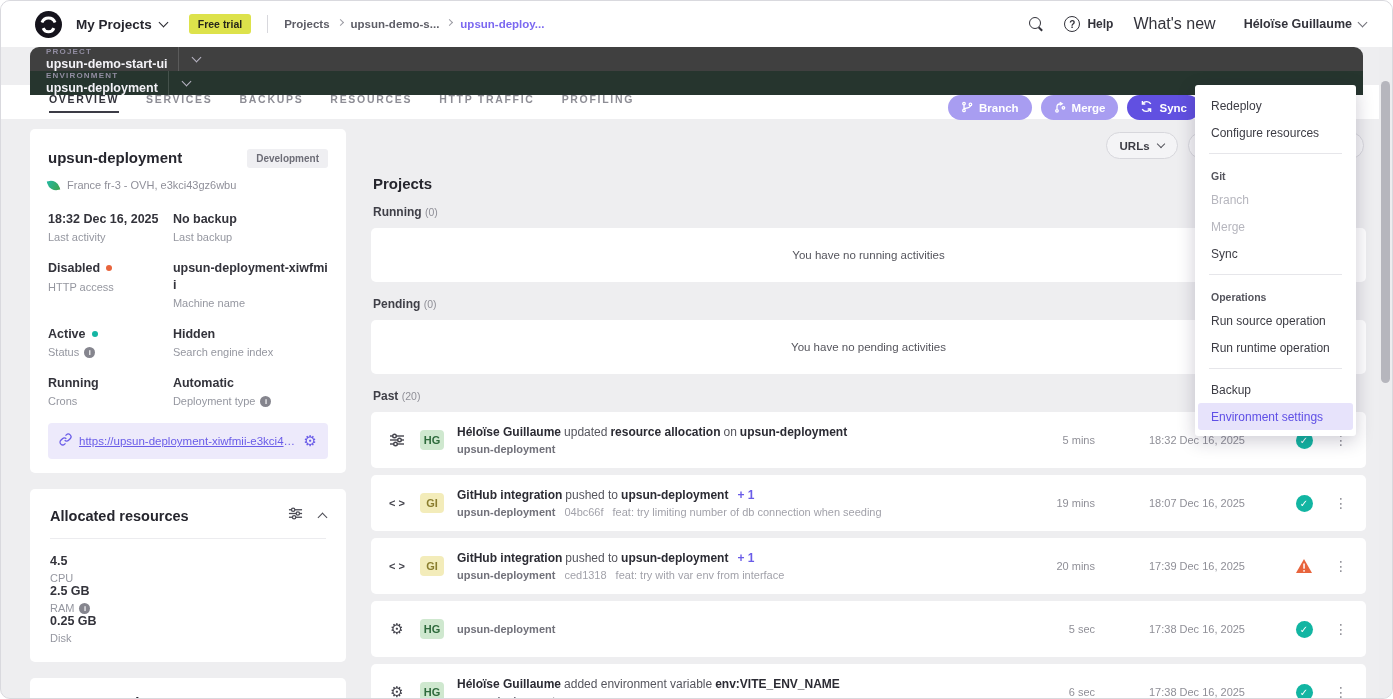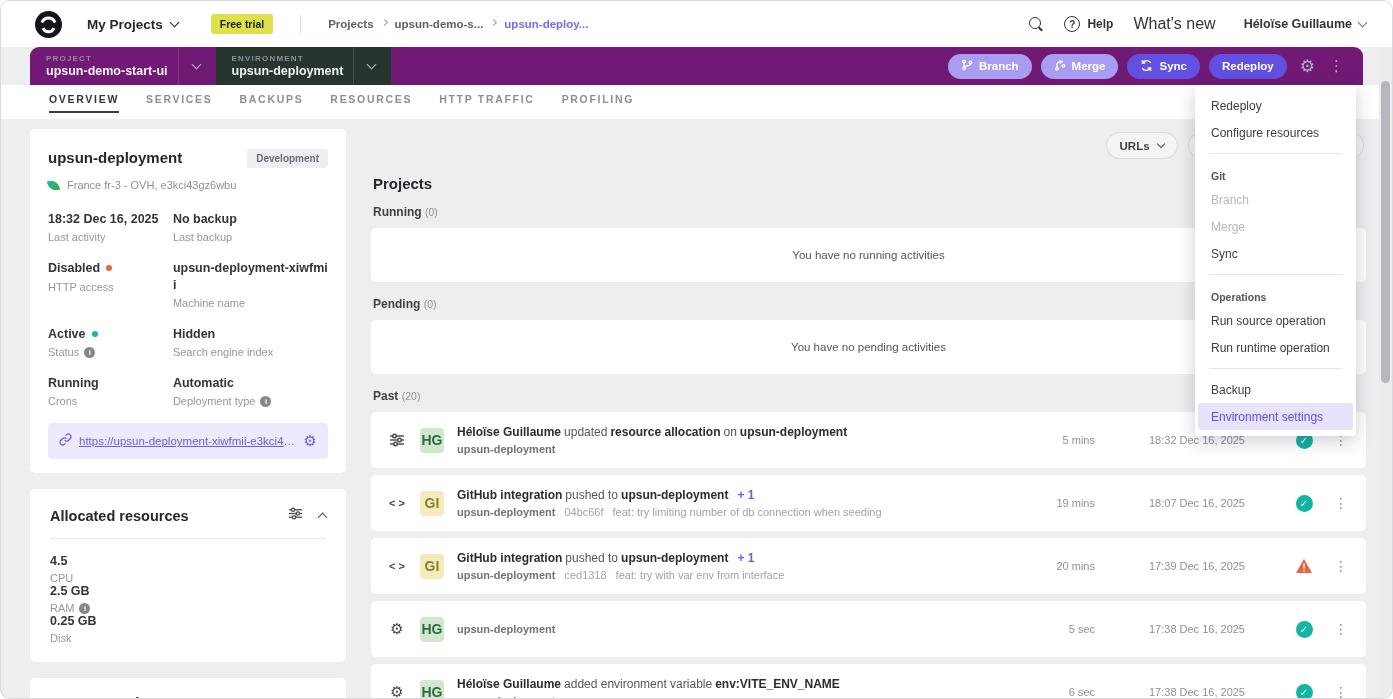--- a/index.html
+++ b/index.html
@@ -1,41 +1,41 @@
 <!DOCTYPE html>
 <html><head>
 <meta charset="utf-8">
 <style>
   * { margin:0; padding:0; box-sizing:border-box; }
   html,body { background:#fff; }
   body { font-family:"Liberation Sans", sans-serif; width:1393px; height:699px; overflow:hidden; }
   .screen { position:relative; width:1393px; height:699px; background:#eeeef0; border:1px solid #d9d9de; border-radius:10px; overflow:hidden; }
 
   
-  .topbar { height:46px; background:#fff; display:flex; align-items:center; padding:0 26px 0 34px;gap:11px; }
+  .topbar { height:46px; background:#fff; display:flex; align-items:center; padding:0 26px 0 34px; }
   .logo { width:27px; height:27px; flex:0 0 auto; }
   .nav-projects { display:flex; align-items:center; gap:8px; margin-left:14px; font-size:13.5px; font-weight:700; color:#26262e; cursor:pointer; }
   .chev { width:7px; height:7px; border-right:1.7px solid currentColor; border-bottom:1.7px solid currentColor; transform:rotate(45deg); display:inline-block; margin-top:-3px; }
   .chev.up { transform:rotate(-135deg); margin-top:4px; }
   .trial-badge { margin-left:22px; background:#dde24b; color:#26261a; font-size:10.5px; font-weight:700; padding:4px 9px; border-radius:3px; }
   .tb-divider { width:1px; height:18px; background:#d8d8dd; margin:0 16px; }
   .crumbs { display:flex; align-items:center; gap:8px; font-size:11.5px; font-weight:600; color:#5d5d66; }
   .crumb.current { color:#7b68f0; }
   .topbar-right { margin-left:auto; display:flex; align-items:center; gap:20px; color:#33333b; }
   .search-icon { width:15px; height:15px; position:relative; display:inline-block; cursor:pointer; }
   .search-icon::before { content:""; position:absolute; width:10px; height:10px; border:1.7px solid #33333b; border-radius:50%; left:0; top:0; }
   .search-icon::after { content:""; position:absolute; width:5px; height:1.7px; background:#33333b; transform:rotate(45deg); left:9px; top:11px; }
   .help-item, .user-item { display:flex; align-items:center; gap:7px; font-size:12px; font-weight:600; cursor:pointer; }
   .q-icon { width:16px; height:16px; border:1.4px solid #33333b; border-radius:50%; font-size:10px; font-weight:700; display:flex; align-items:center; justify-content:center; }
   .whats-new { font-size:16px; font-weight:400; cursor:pointer; }
   .user-item { margin-left:8px; font-size:12.5px; }
   .user-item .chev { color:#707078; }
 
   
-  .contextbar { height:38px; margin:0 29px; background:#701a75; border-radius:9px 9px 0 0; display:flex; align-items:stretch; }
+  .contextbar { height:38px; margin:0 29px; background:#404040; border-radius:9px 9px 0 0; display:flex; align-items:stretch;flex-direction:column; }
   .ctx-block { display:flex; align-items:center; padding:0 4px 0 16px; cursor:pointer; }
   .ctx-block.env { background:#26352e; }
   .ctx-text { display:flex; flex-direction:column; justify-content:center; gap:1px; }
   .ctx-label { font-size:8px; letter-spacing:1.2px; font-weight:700; color:#918da1; }
   .ctx-value { font-size:12.5px; font-weight:600; color:#f3f2f7; }
   .ctx-chev { padding:0 12px 0 14px; margin-left:10px; border-left:1px solid rgba(255,255,255,.14); color:#b8b5c4; display:flex; align-items:center; height:100%; }
   .ctx-actions { margin-left:auto; display:flex; align-items:center; gap:9px; padding-right:14px; }
   .pill-btn { height:25px; border:none; border-radius:13px; padding:0 13px; display:flex; align-items:center; gap:6px; font-family:inherit; font-size:11.5px; font-weight:700; color:#fff; cursor:pointer; }
   .pill-btn.light { background:#a89df1; }
   .pill-btn.solid { background:#6150e1; }
@@ -93,21 +93,21 @@
   .circle-btn { width:27px; height:27px; border:1px solid #d7d7dc; border-radius:50%; background:#f4f4f6; display:flex; align-items:center; justify-content:center; color:#55555d; cursor:pointer; flex:0 0 auto; }
   .activity-title { font-size:15px; font-weight:700; color:#26262e; margin:0 0 13px 2px; }
   .sec-label { font-size:12px; font-weight:700; color:#3f3f47; margin:0 0 9px 2px; }
   .sec-count { font-size:10.5px; font-weight:400; color:#8f8f97; }
   .empty-card { height:54px; display:flex; align-items:center; justify-content:center; font-size:11.5px; color:#55555d; margin-bottom:15px; }
 
   .act-row { height:56px; display:flex; align-items:center; padding:0 14px 0 16px; margin-bottom:7px; }
   .row-type-icon { width:20px; color:#45454e; display:flex; justify-content:center; flex:0 0 auto; }
   .code-icon::after { content:"< >"; font-size:11px; font-weight:700; letter-spacing:0px; }
   .row-gear { font-size:15px; }
-  .avatar { width:24px; height:25px; border-radius:4px; display:flex; align-items:center; justify-content:center; font-size:14px; font-weight:700; margin:0 13px 0 13px; flex:0 0 auto; }
+  .avatar { width:24px; height:20px; border-radius:4px; display:flex; align-items:center; justify-content:center; font-size:11px; font-weight:700; margin:0 13px 0 13px; flex:0 0 auto; }
   .avatar.hg { background:#cfe8cf; color:#2e6a3c; }
   .avatar.gi { background:#f3ecba; color:#8a7d2e; }
   .row-text { display:flex; flex-direction:column; gap:4px; min-width:0; }
   .rt { font-size:12px; color:#55555d; white-space:nowrap; }
   .rt span { margin-right:3px; }
   .rt .b { font-weight:700; color:#2b2b33; }
   .rt .extra { color:#6a5ce8; font-weight:600; }
   .rs { font-size:11px; color:#a2a2aa; white-space:nowrap; overflow:hidden; text-overflow:ellipsis; }
   .rs .sub-name { color:#71717a; font-weight:600; margin-right:9px; }
   .rs .sub-commit { margin-right:9px; }

